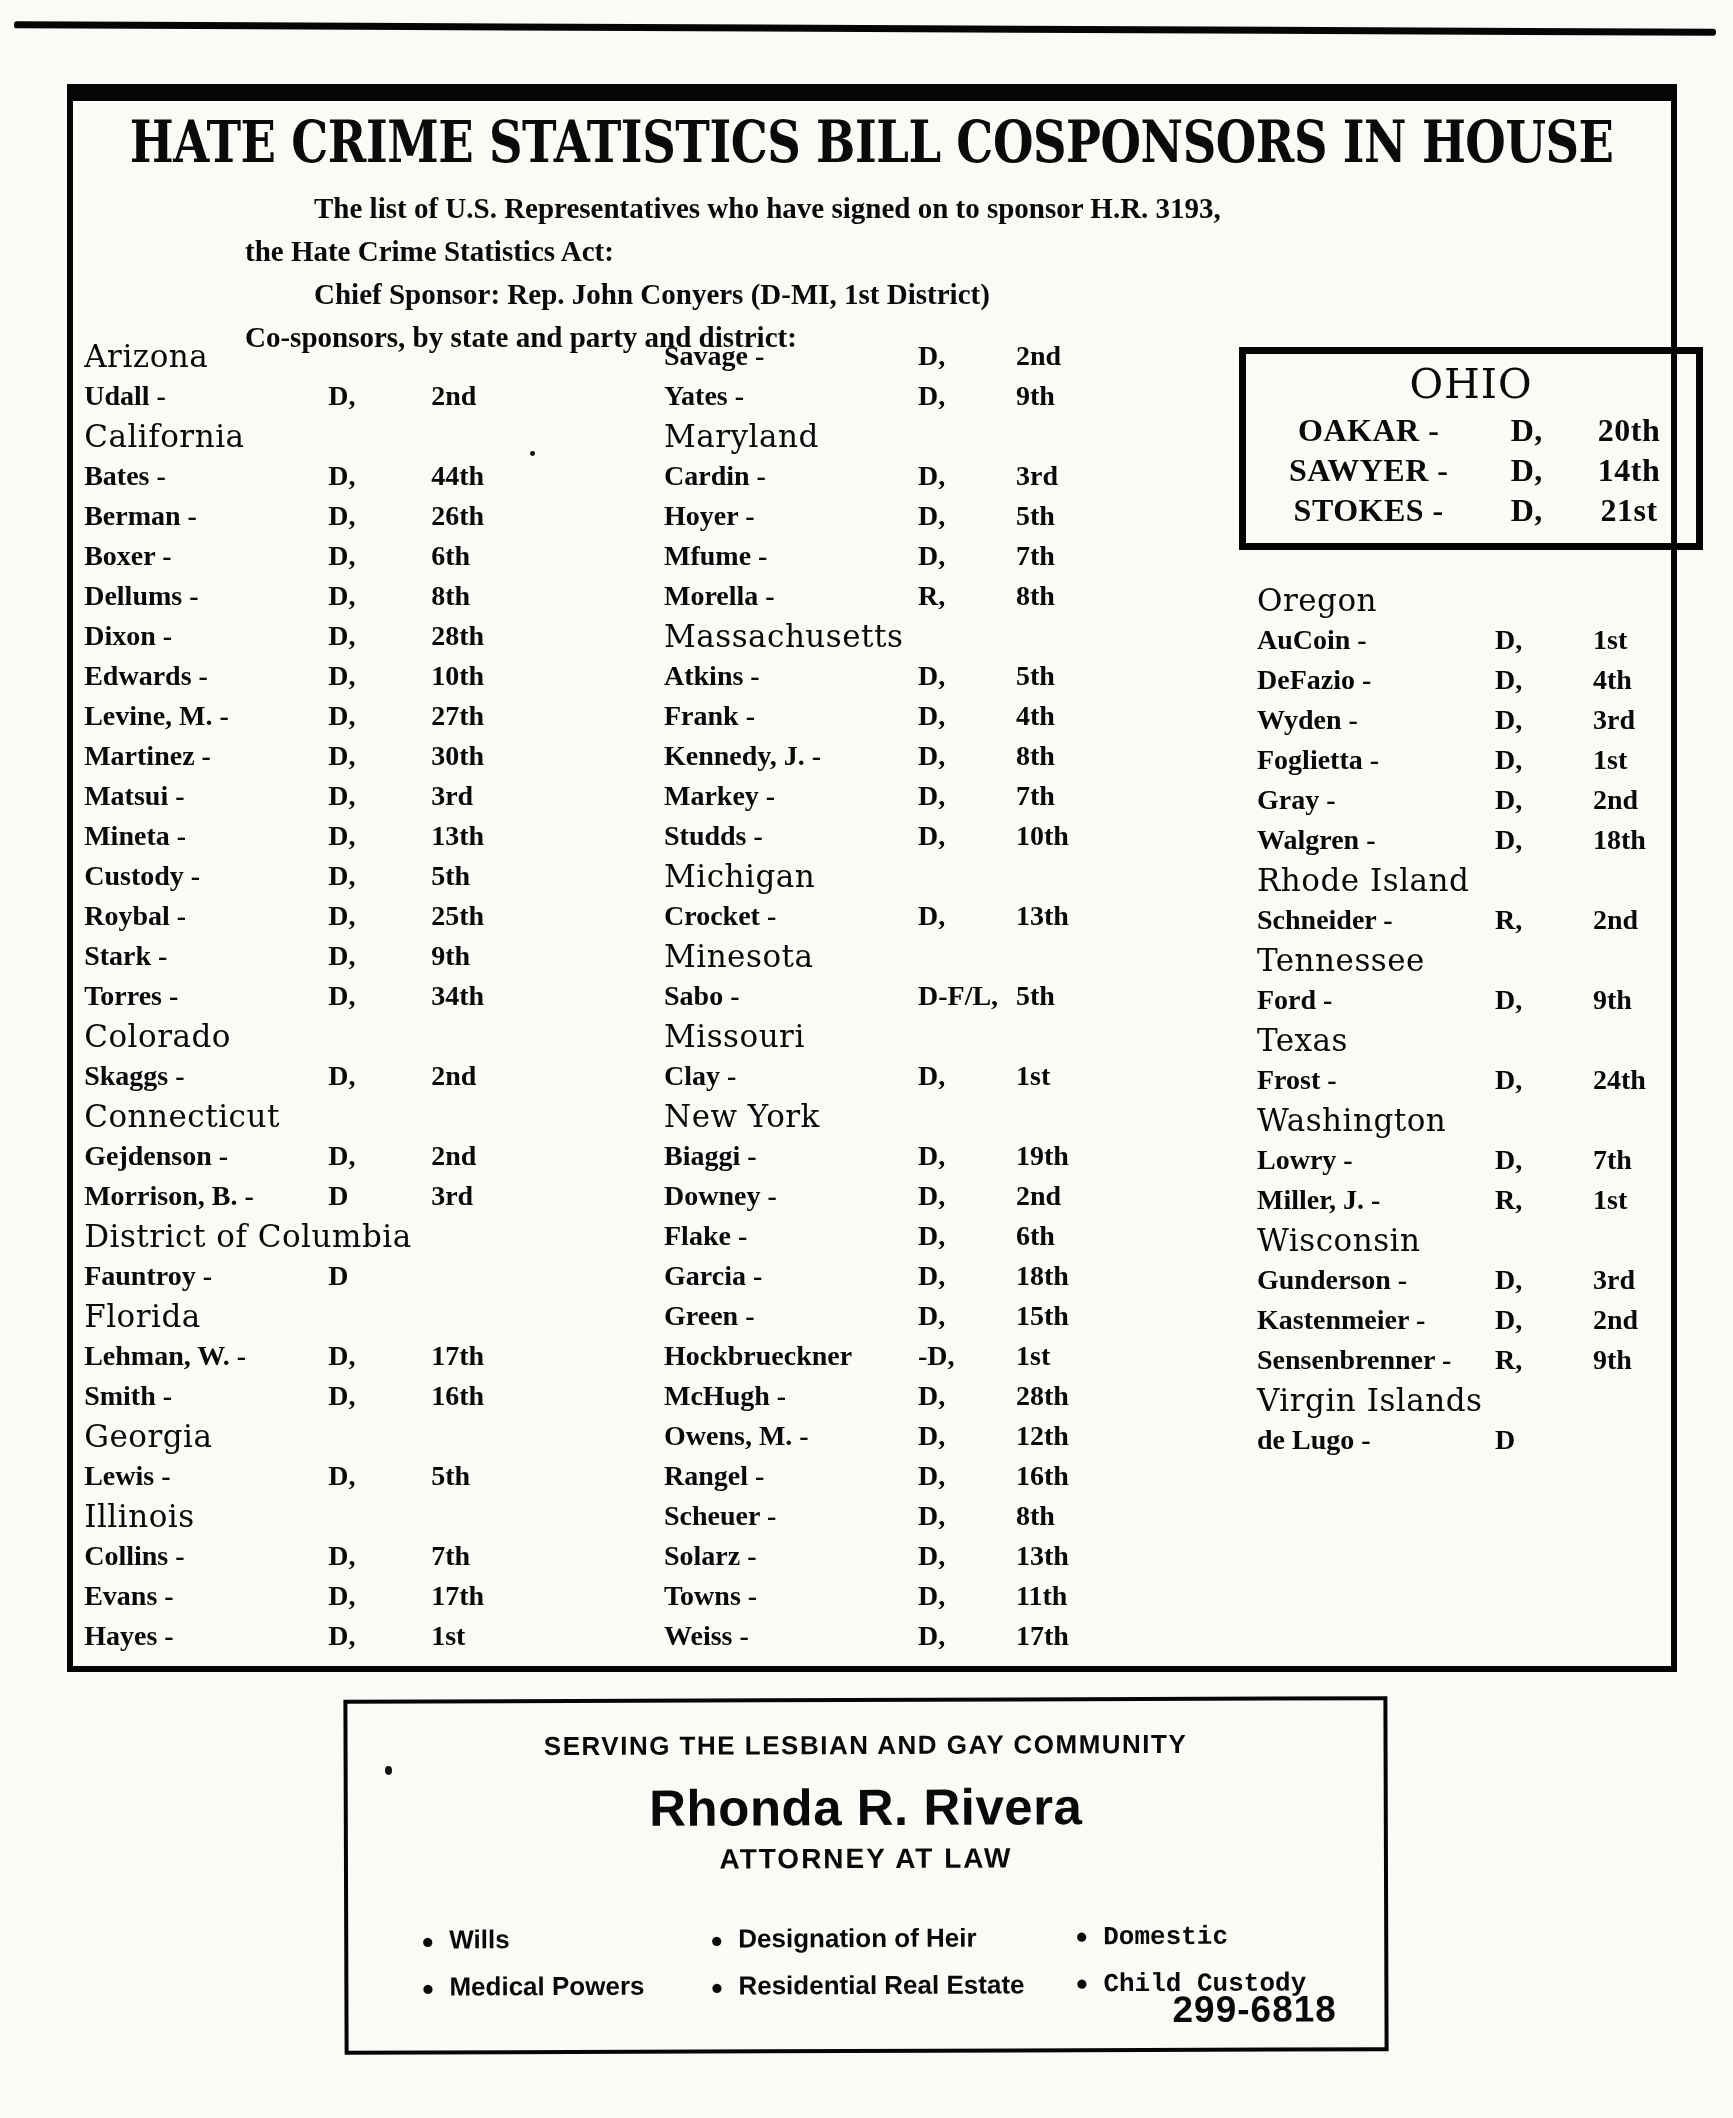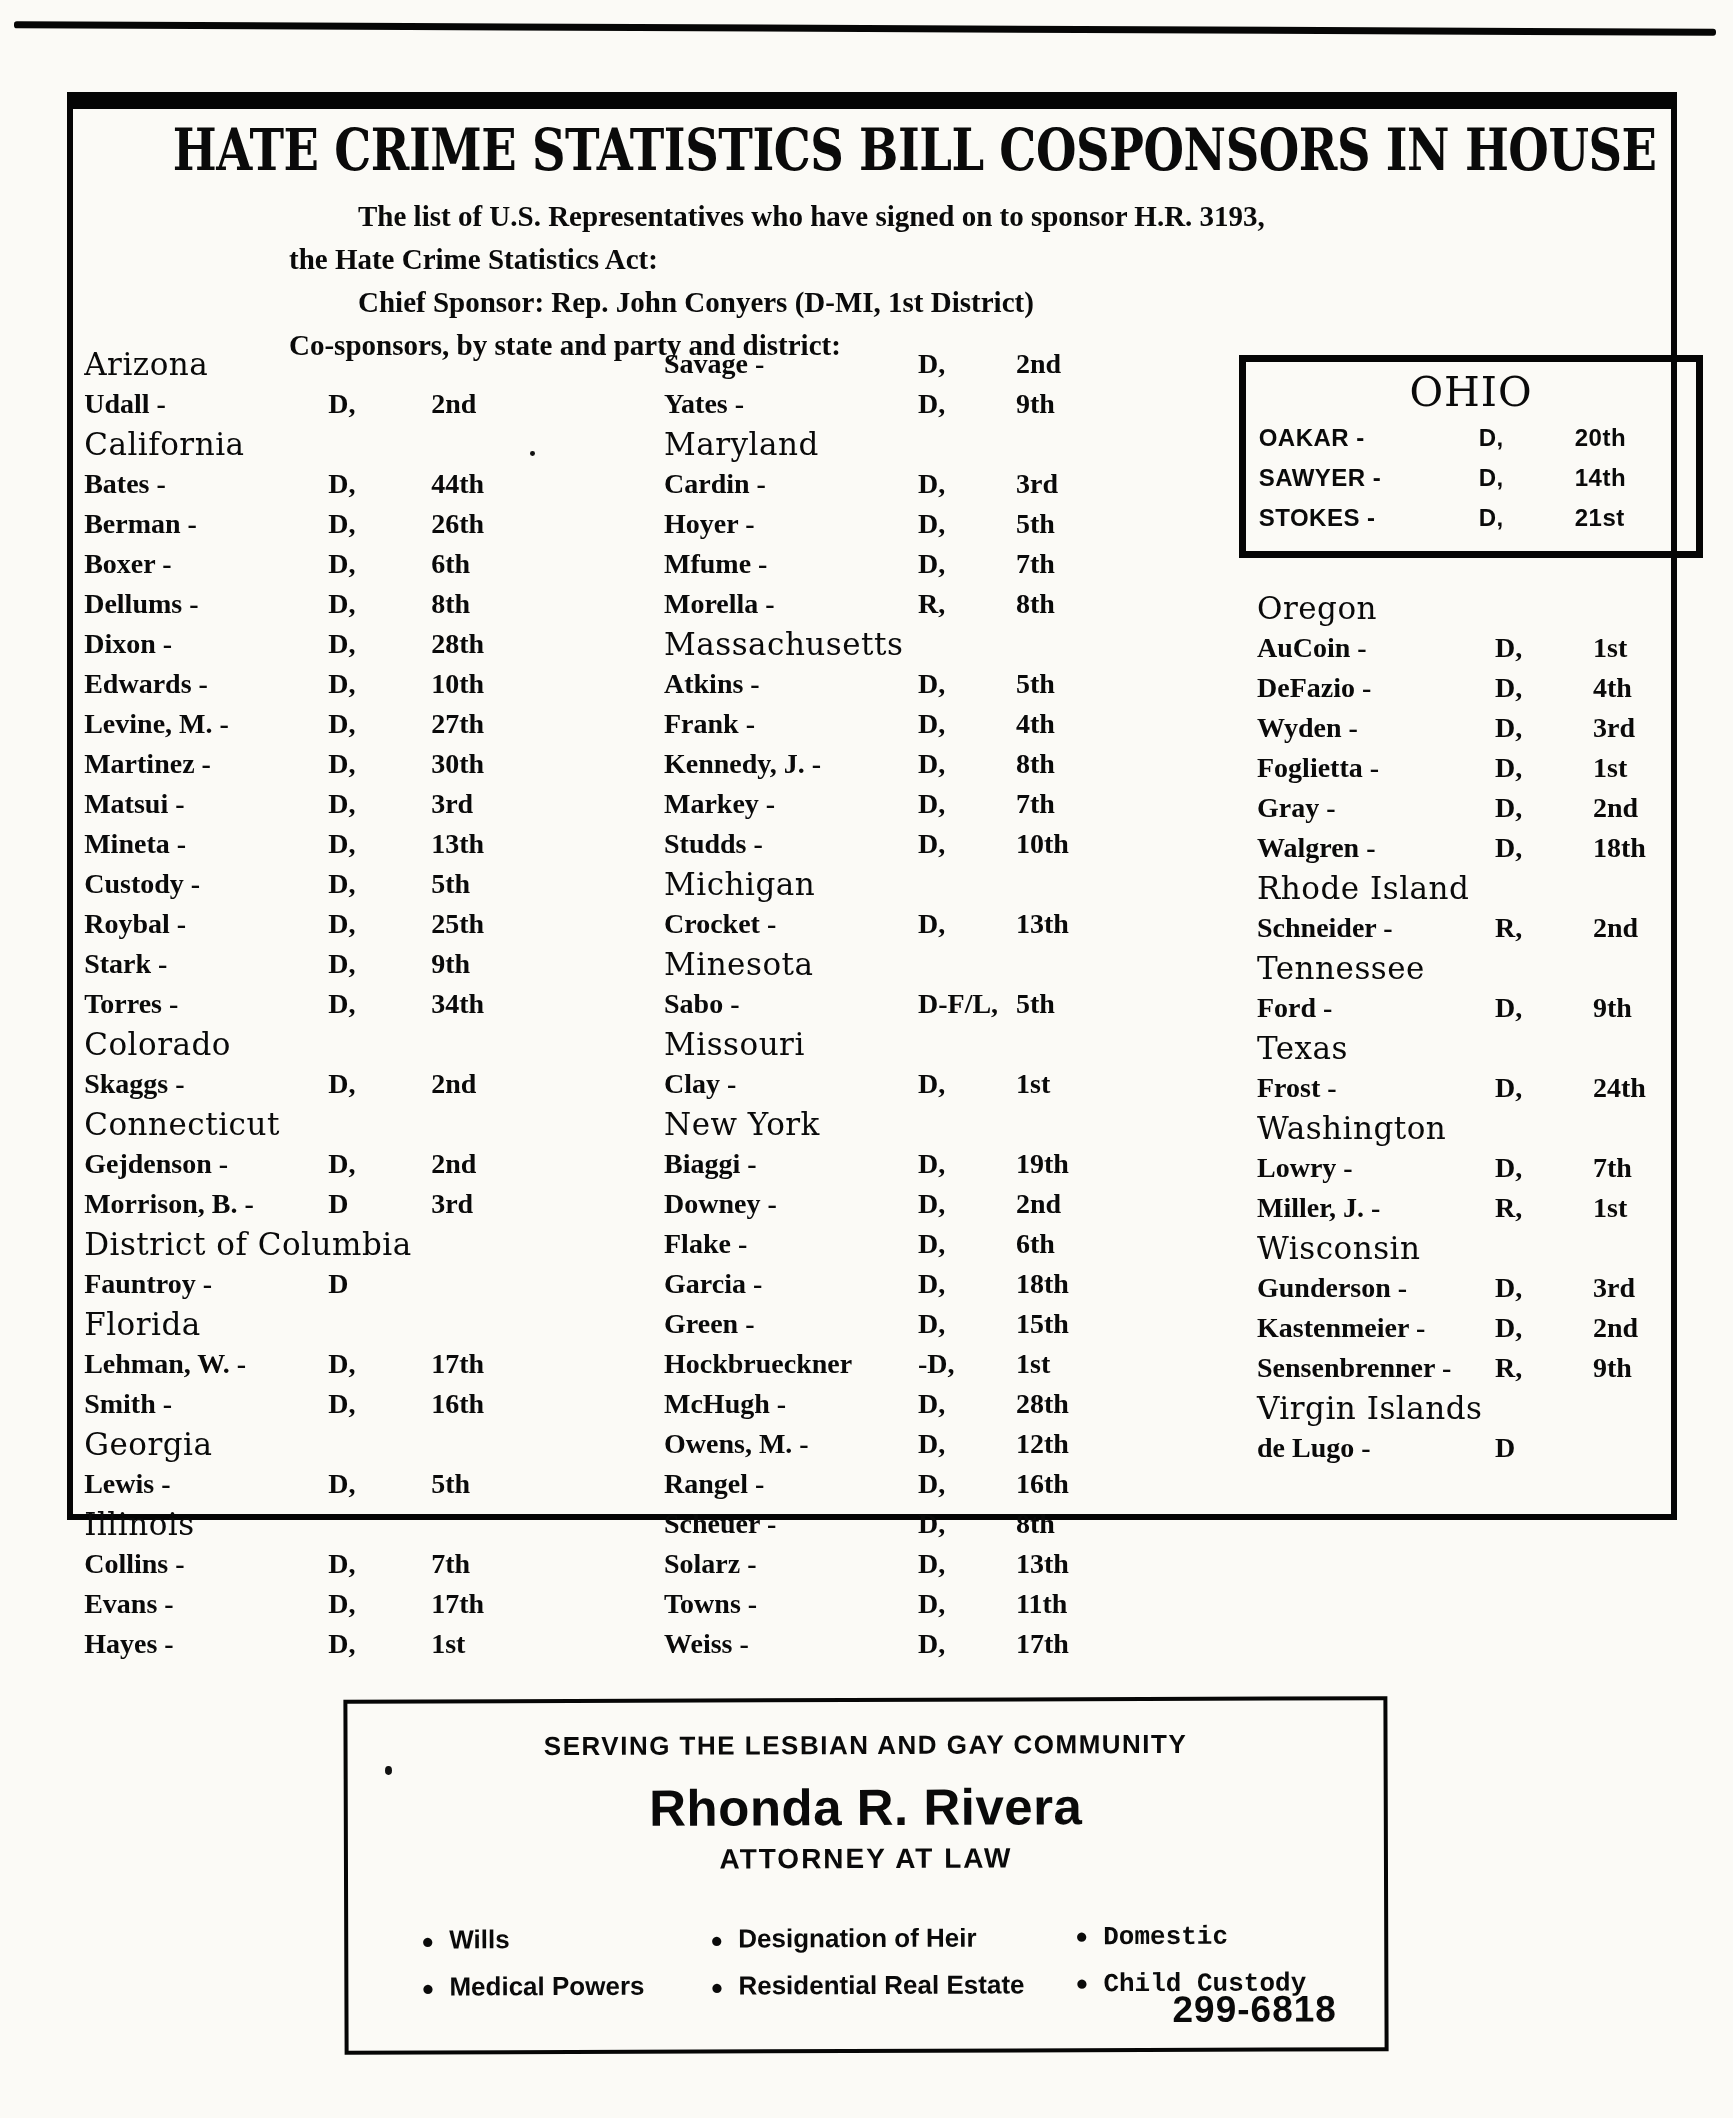--- a/index.html
+++ b/index.html
@@ -13,24 +13,23 @@
   }
 
   
   .top-edge {
     position:absolute; left:13.7px; top:25px; width:1702px; height:7.3px;
     background:#060606; transform:rotate(0.25deg); border-radius:2.9px;
   }
 
   
   .main-box {
-    position:absolute; left:67px; top:92px; width:1610px; height:1428px;
+    position:absolute; left:67px; top:84px; width:1610px; height:1588px;
     border:6.8px solid #050505; border-top-width:17.6px;
     background:transparent;
-    padding-left:44px;
   }
 
   .page-title {
     text-align:center; margin-top:6.8px; white-space:nowrap;
   }
   .page-title > span {
     display:inline-block;
     font-family:"DejaVu Serif", serif;
     font-weight:bold; font-size:50px; letter-spacing:-0.5px;
     transform:scale(0.93,1.14); transform-origin:center top;
@@ -72,21 +71,21 @@
     border:7.8px solid #050505;
     margin:11px 0 30px 56px; width:464px;
     padding:4.9px 12.7px 12.7px 12.7px;
     background:transparent;
   }
   .ohio-box .boxed-title {
     text-align:center; height:51px; line-height:51px;
     font-size:41px; letter-spacing:1px; margin-left:0;
   }
   .ohio-box .member-row { grid-template-columns:220px 96px auto; }
-  .ohio-box .member-row .cell { font-family:Liberation Sans, sans-serif; font-size:24px; letter-spacing:0.5px; }
+  .ohio-box .member-row .cell { font-family:Liberation Serif, serif; font-size:32px; letter-spacing:0.5px;text-align:center; }
 
   
   .ad-box {
     position:absolute; left:344px; top:1698px; width:1044px; height:355px;
     border:4.9px solid #060606; transform:rotate(-0.2deg);
     font-family:"Liberation Sans", sans-serif;
   }
   .ad-tagline {
     text-align:center; margin-top:28px;
     font-size:26px; font-weight:bold; letter-spacing:1.5px;

